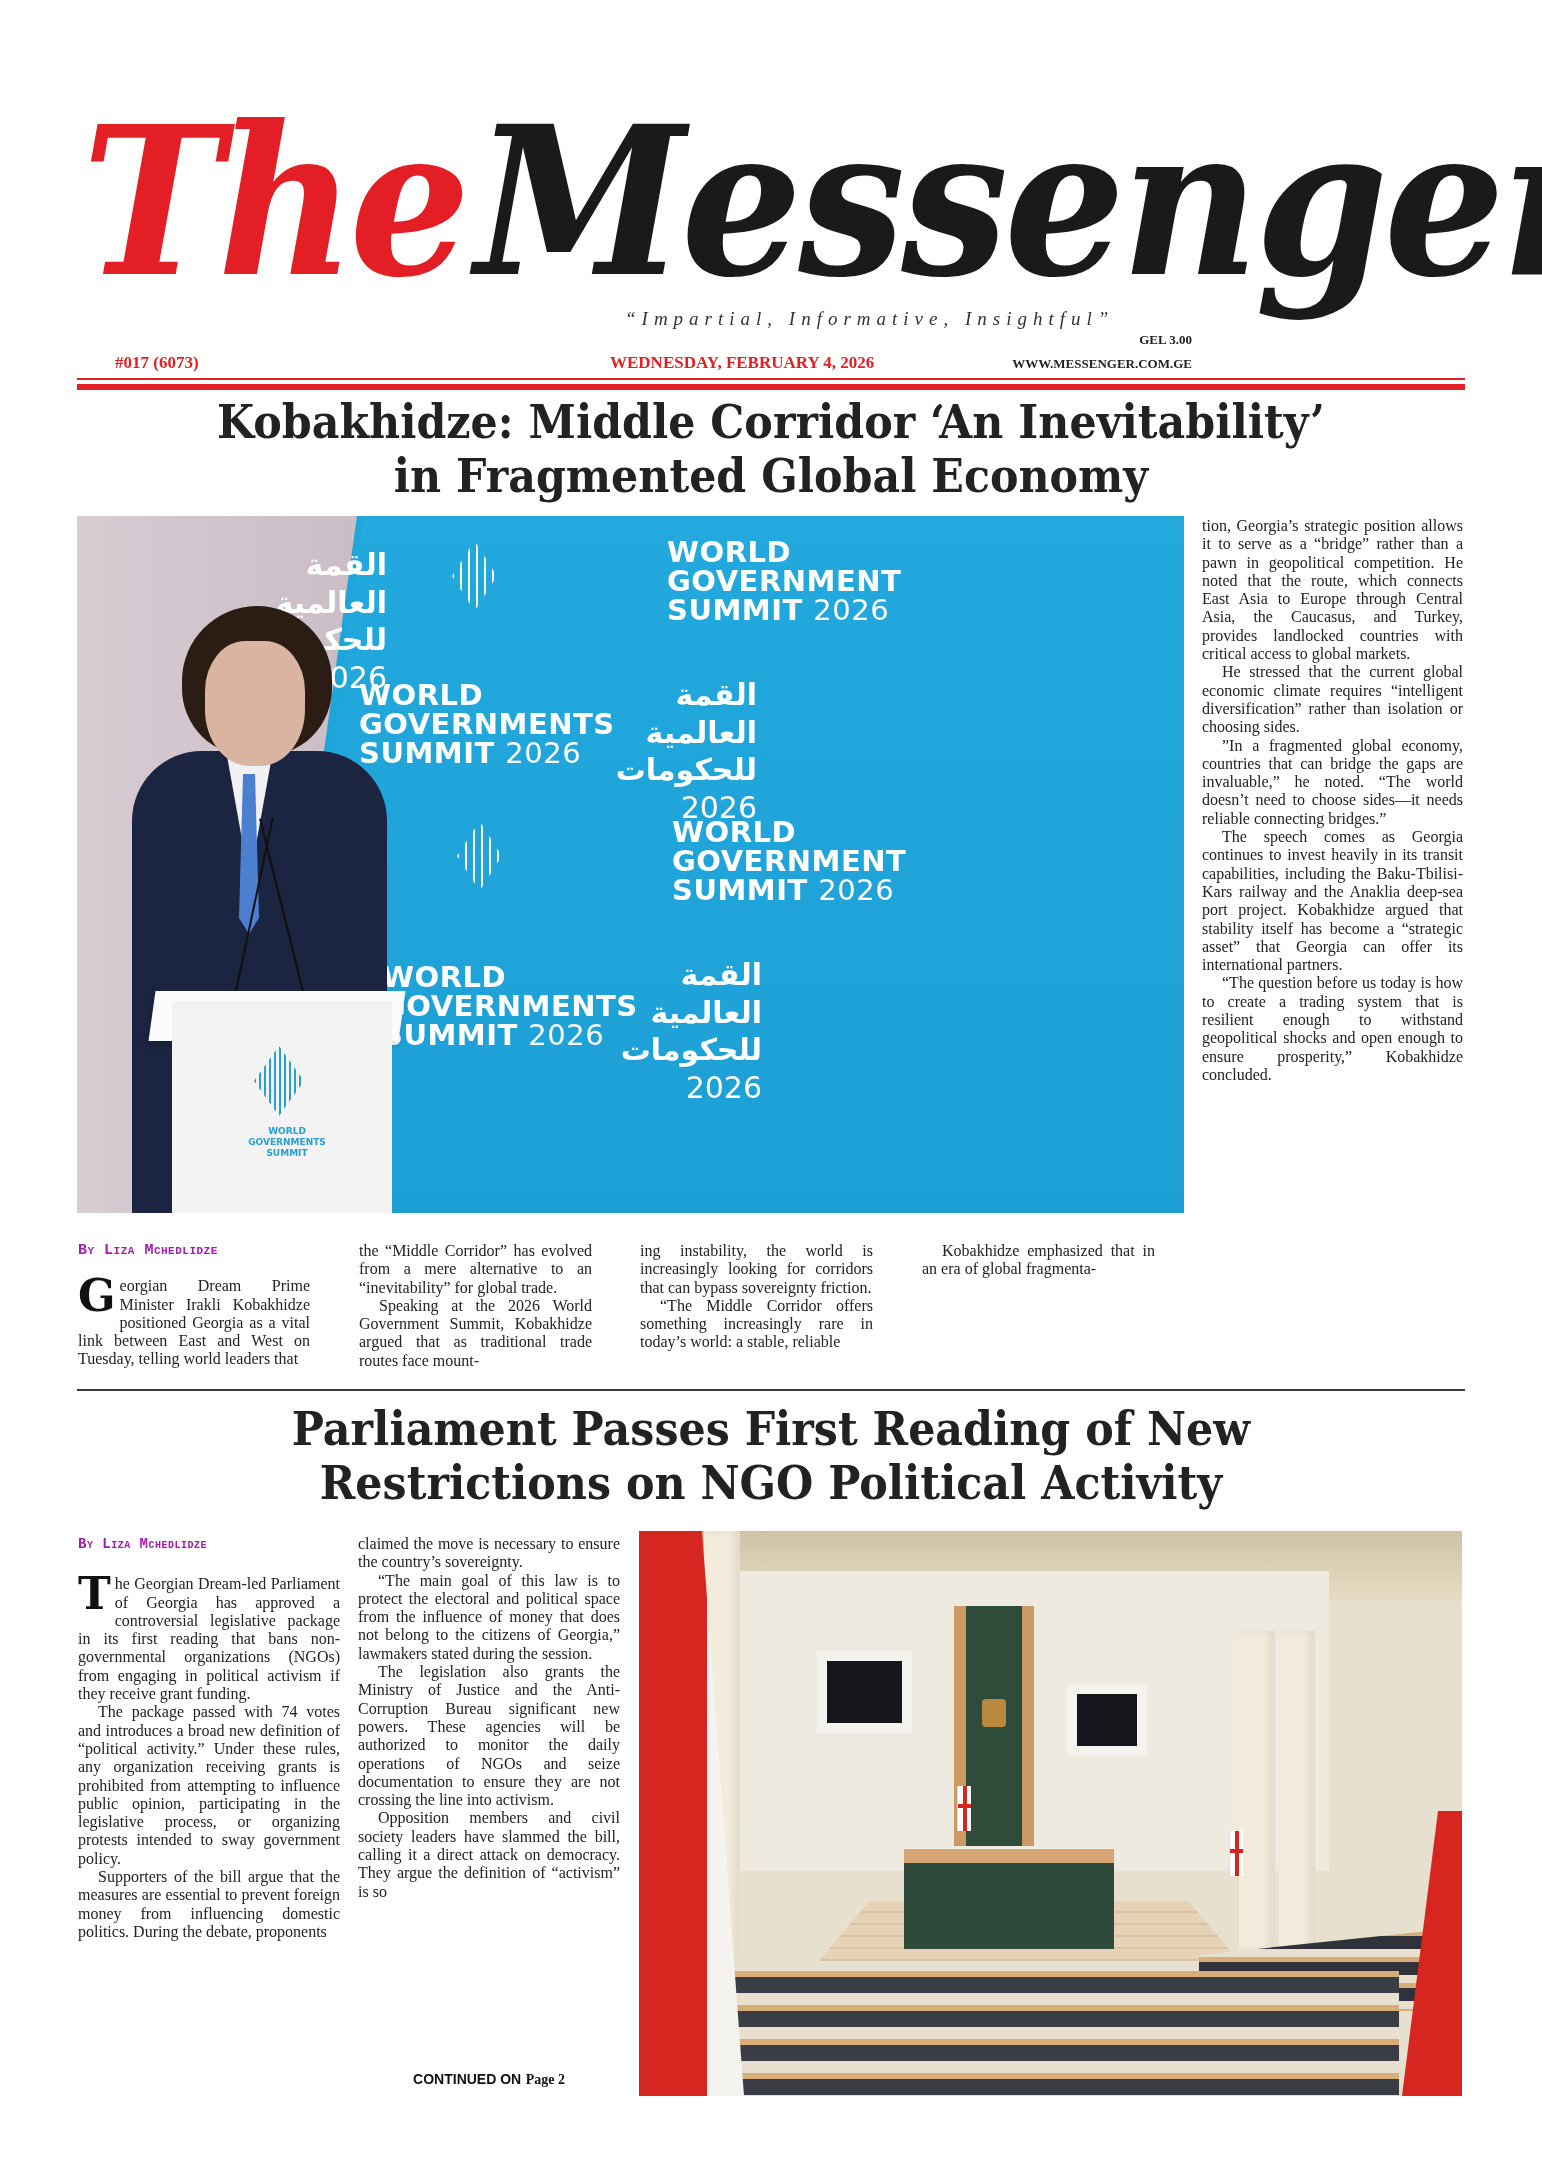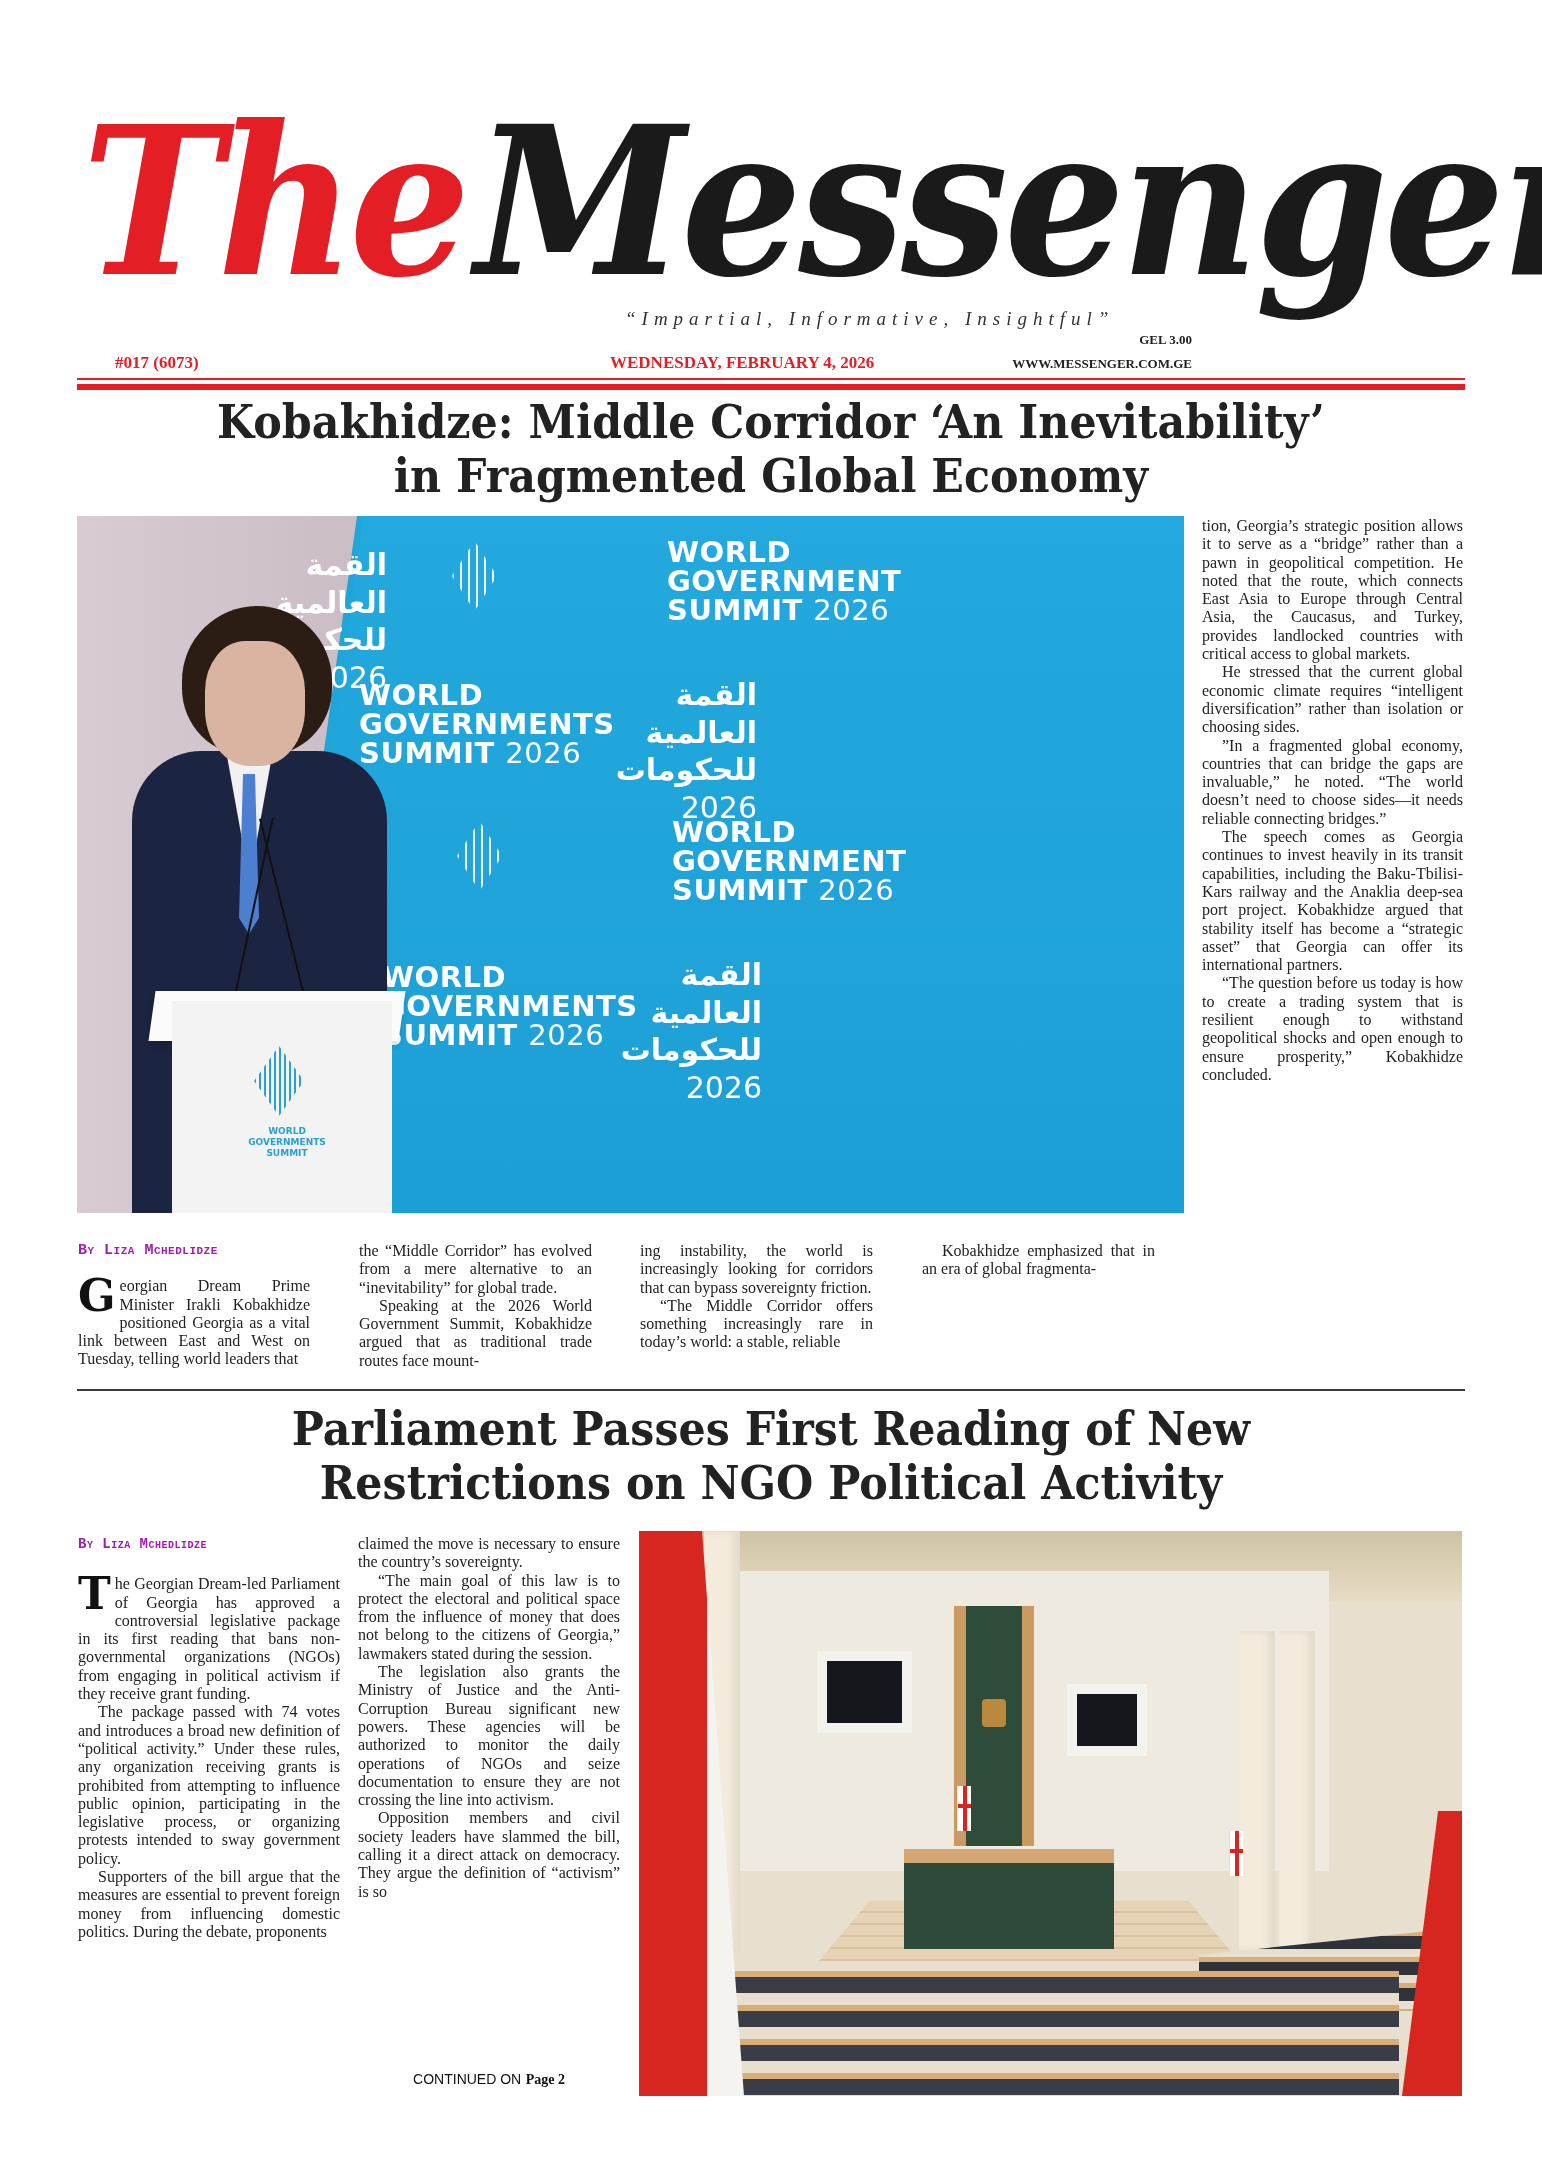--- a/index.html
+++ b/index.html
@@ -135,21 +135,21 @@
   .a1-side { left: 1202px; top: 517px; width: 261px; }
   .divider { position: absolute; left: 77px; width: 1388px; top: 1389px; height: 2px; background: #3a3a3a; }
 
   .a2-c1 { left: 78px; top: 1535px; width: 262px; }
   .a2-c1 .byline { margin-bottom: 22px; font-size: 14px; }
   .a2-c2 { left: 358px; top: 1535px; width: 262px; }
   .continued {
     position: absolute; left: 358px; top: 2071px; width: 262px; text-align: center;
     font-size: 14px; color: #111;
   }
-  .continued .c1 { font-family: "Liberation Sans", sans-serif; font-weight: normal; }
+  .continued .c1 { font-family: "Liberation Sans", sans-serif; font-weight: bold; }
   .continued .c2 { font-family: "Liberation Serif", serif; font-weight: bold; }
 </style>
 </head>
 <body>
 
 <header class="masthead">
   <div class="logo-the">The</div>
   <div class="logo-messenger">Messenger</div>
   <div class="tagline">“Impartial, Informative, Insightful”</div>
   <div class="price">GEL 3.00</div>

